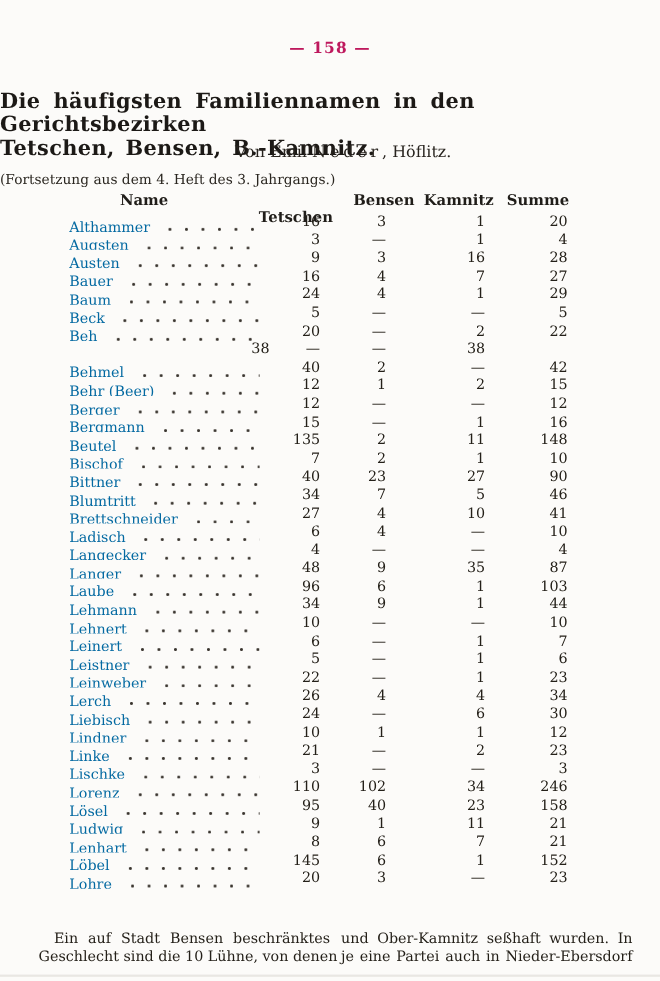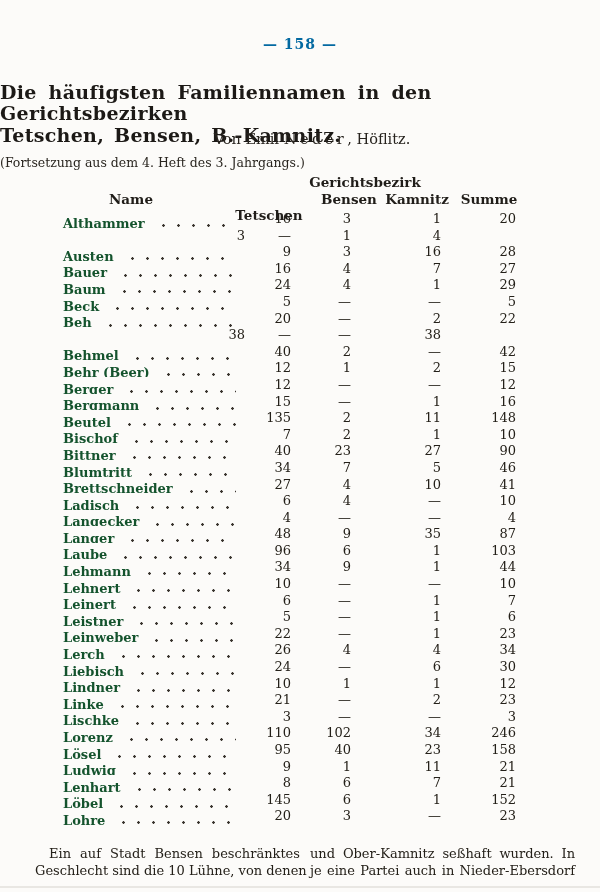--- a/index.html
+++ b/index.html
@@ -7,21 +7,21 @@
     width: 600px; height: 892px;
     background: #fcfbf9;
     font-family: "DejaVu Serif", "Liberation Serif", serif;
     color: #221f1b;
     position: relative;
     overflow: hidden;
   }
   .page-number {
     position: absolute; top: 36px; left: 0; width: 600px;
     text-align: center; font-size: 14px; font-weight: bold;
-    letter-spacing: 1px; color: #0369a1;
+    letter-spacing: 1px; color: #be185d;
   }
   .title-block {
     position: absolute; top: 82px; left: 0; width: 600px;
     text-align: left; font-weight: bold; color: #1c1916;
   }
   .title-line1 { font-size: 19px; word-spacing: 5px; letter-spacing: 0.3px; line-height: 21px; }
   .title-line2 { font-size: 19px; word-spacing: 3px; letter-spacing: 0.3px; line-height: 22px; }
   .byline {
     position: absolute; top: 131px; left: 0; width: 600px;
     text-align: center; font-size: 14.5px; color: #27231e; padding-left: 12px;
@@ -48,21 +48,21 @@
   .col-h-3 { left: 357px; }
   .col-h-4 { left: 429px; }
   .tbody { }
   .row {
     display: grid;
     grid-template-columns: 185px 46px 60px 90px 75px;
     height: 16.6px; line-height: 16.6px;
     font-size: 13px;
   }
   .name-cell { display: flex; align-items: baseline; padding-left: 3px; overflow: hidden; }
-  .name-text { font-weight: bold; white-space: nowrap; color: #14532d; }
+  .name-text { font-weight: normal; white-space: nowrap; color: #0369a1; }
   .leader {
     flex: 1 1 auto; height: 100%;
     margin-left: 7px; margin-right: 9px;
     background-image: radial-gradient(circle, #3a352f 1.1px, rgba(0,0,0,0) 1.5px);
     background-size: 15px 15px;
     background-position: 4px 7px;
     background-repeat: repeat-x;
   }
   .num-cell { text-align: right; color: #242019; font-variant-numeric: tabular-nums; }
   .footer {
@@ -86,43 +86,44 @@
 <div class="title-block">
   <div class="title-line1">Die häufigsten Familiennamen in den Gerichtsbezirken</div>
   <div class="title-line2">Tetschen, Bensen, B.-Kamnitz.</div>
 </div>
 
 <div class="byline"><span>Von Emil </span><span class="spaced">Neder</span><span>, Höflitz.</span></div>
 
 <div class="continuation">(Fortsetzung aus dem 4. Heft des 3. Jahrgangs.)</div>
 
 <div class="table-wrap">
-  <div class="group-header-row">
-    <span class="group-header">Gerichtsbezirk</span>
-  </div>
   <div class="col-header-row">
     <span class="col-header col-h-0">Name</span>
     <span class="col-header col-h-1">Tetschen</span>
     <span class="col-header col-h-2">Bensen</span>
     <span class="col-header col-h-3">Kamnitz</span>
     <span class="col-header col-h-4">Summe</span>
   </div>
   <div class="tbody">
   <div class="row">
     <div class="name-cell">
       <span class="name-text">Althammer</span>
       <span class="leader"></span>
     </div>
     <div class="num-cell">16</div>
     <div class="num-cell">3</div>
     <div class="num-cell">1</div>
     <div class="num-cell">20</div>
   </div>
 
   <div class="row">
+    <div class="name-cell">
+      <span class="name-text">Augsten</span>
+      <span class="leader"></span>
+    </div>
     <div class="num-cell">3</div>
     <div class="num-cell">—</div>
     <div class="num-cell">1</div>
     <div class="num-cell">4</div>
   </div>
 
   <div class="row">
     <div class="name-cell">
       <span class="name-text">Austen</span>
       <span class="leader"></span>

